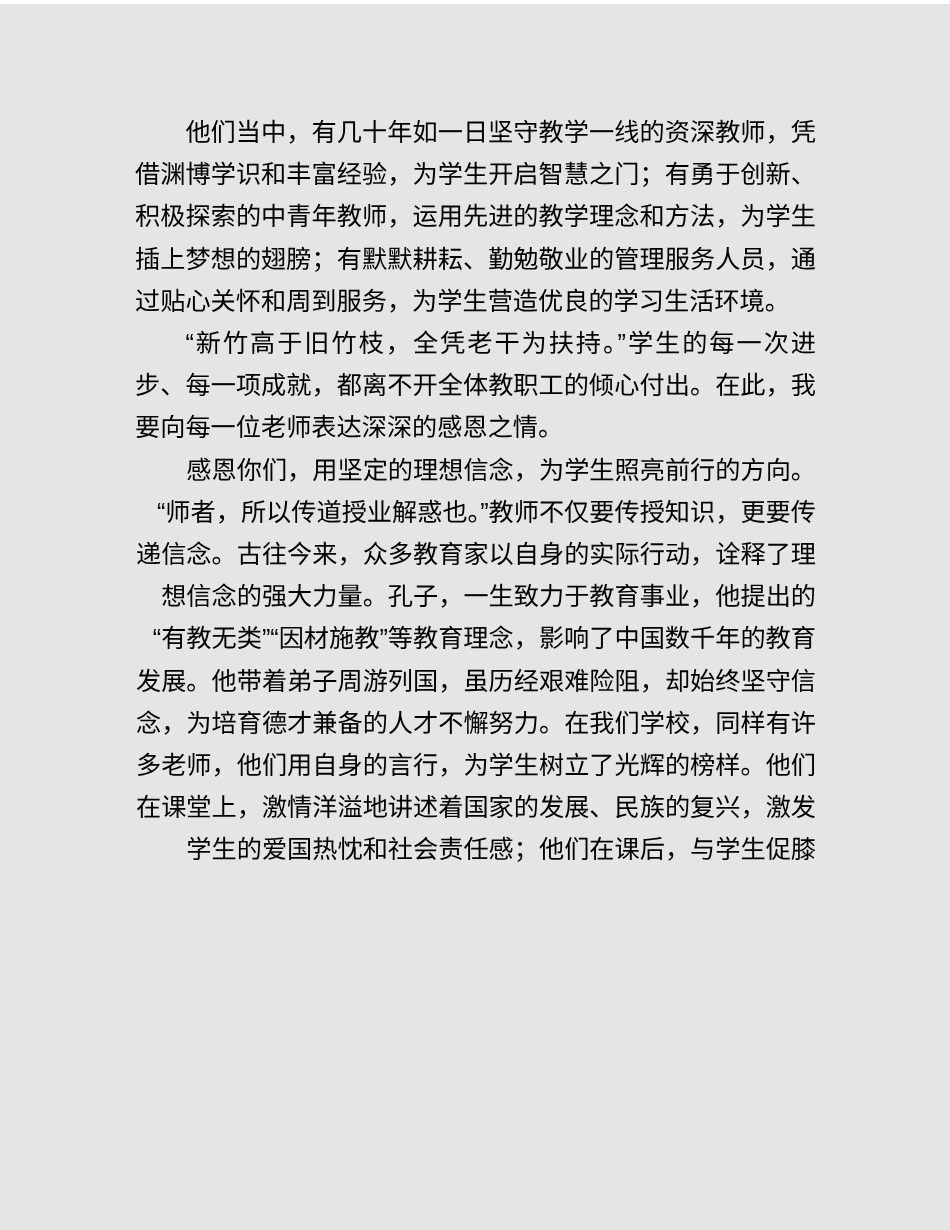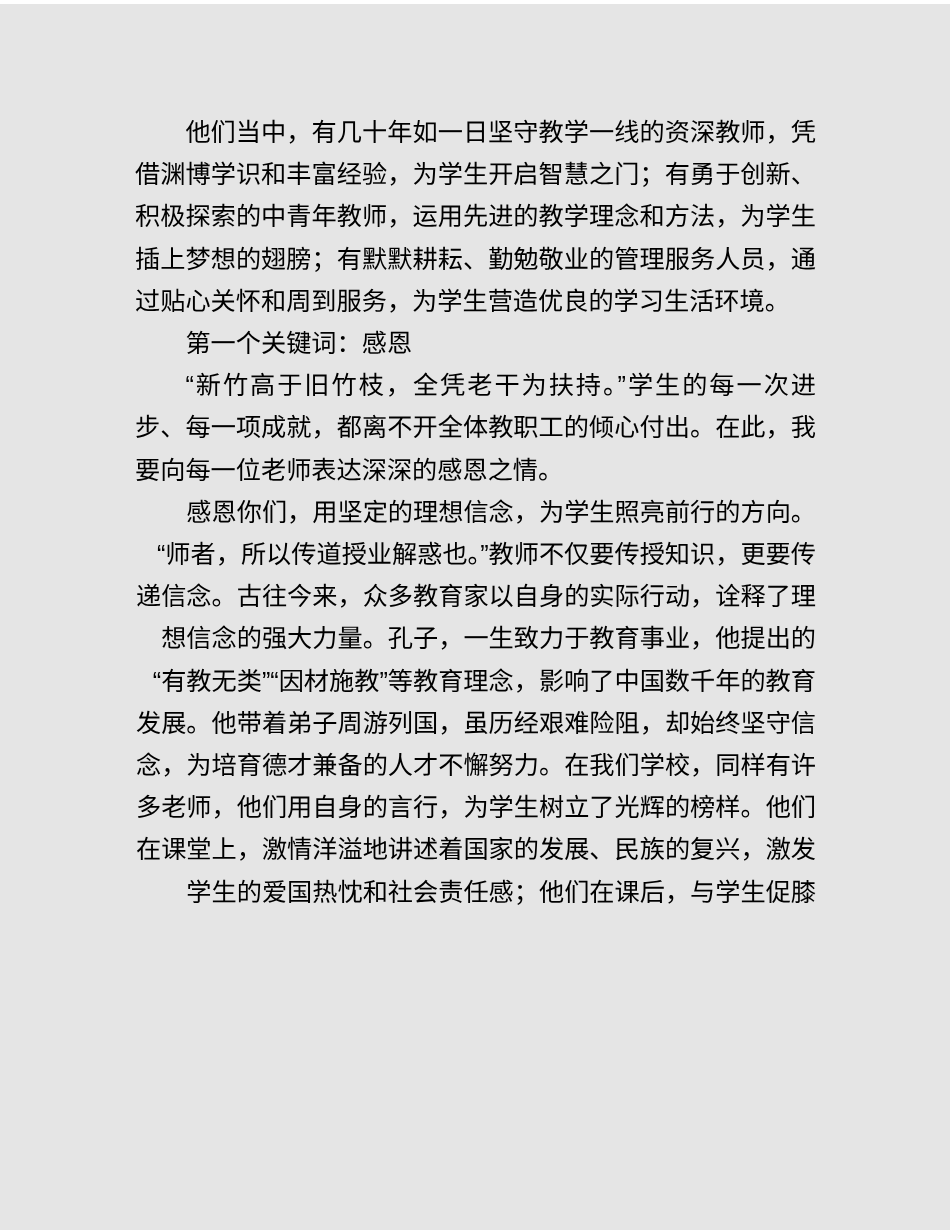--- a/index.html
+++ b/index.html
@@ -41,17 +41,16 @@
   p.para:last-child {
     text-align: right;
   }
 </style>
 </head>
 <body>
 
 <div class="page">
   <div class="text-column">
     <p class="para">他们当中，有几十年如一日坚守教学一线的资深教师，凭借渊博学识和丰富经验，为学生开启智慧之门；有勇于创新、积极探索的中青年教师，运用先进的教学理念和方法，为学生插上梦想的翅膀；有默默耕耘、勤勉敬业的管理服务人员，通过贴心关怀和周到服务，为学生营造优良的学习生活环境。</p>
-    <p class="para">第一个关键词：感恩</p>
     <p class="para">“新竹高于旧竹枝，全凭老干为扶持。”学生的每一次进步、每一项成就，都离不开全体教职工的倾心付出。在此，我要向每一位老师表达深深的感恩之情。</p>
     <p class="para">感恩你们，用坚定的理想信念，为学生照亮前行的方向。“师者，所以传道授业解惑也。”教师不仅要传授知识，更要传递信念。古往今来，众多教育家以自身的实际行动，诠释了理想信念的强大力量。孔子，一生致力于教育事业，他提出的“有教无类”“因材施教”等教育理念，影响了中国数千年的教育发展。他带着弟子周游列国，虽历经艰难险阻，却始终坚守信念，为培育德才兼备的人才不懈努力。在我们学校，同样有许多老师，他们用自身的言行，为学生树立了光辉的榜样。他们在课堂上，激情洋溢地讲述着国家的发展、民族的复兴，激发学生的爱国热忱和社会责任感；他们在课后，与学生促膝</p>
   </div>
 </div>
 
 </body></html>

